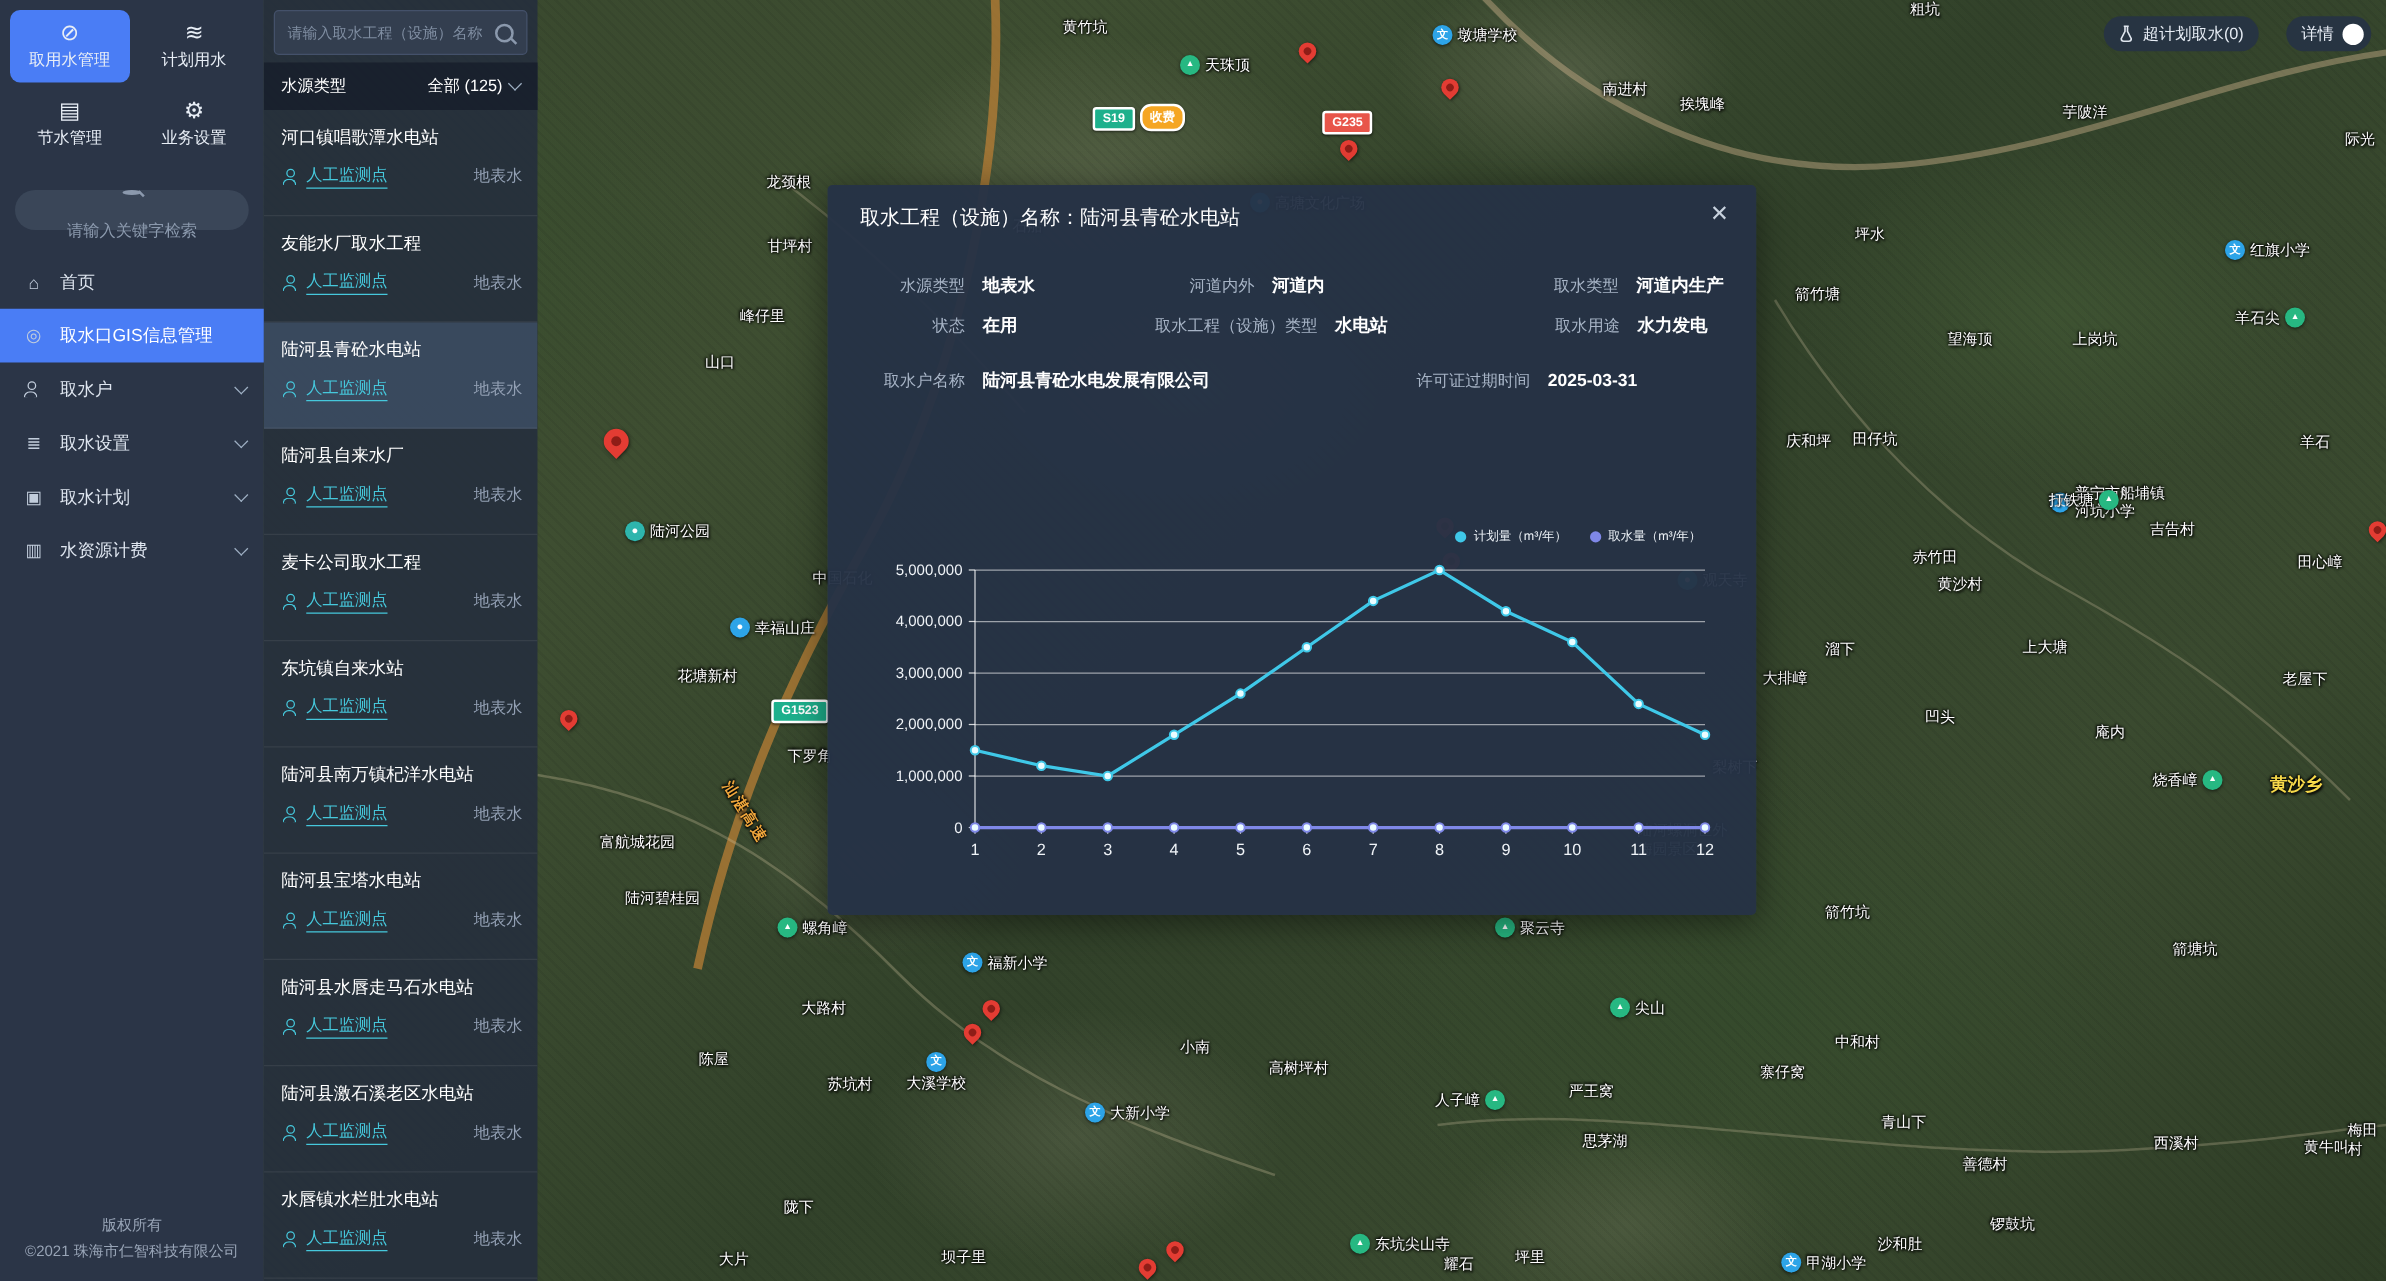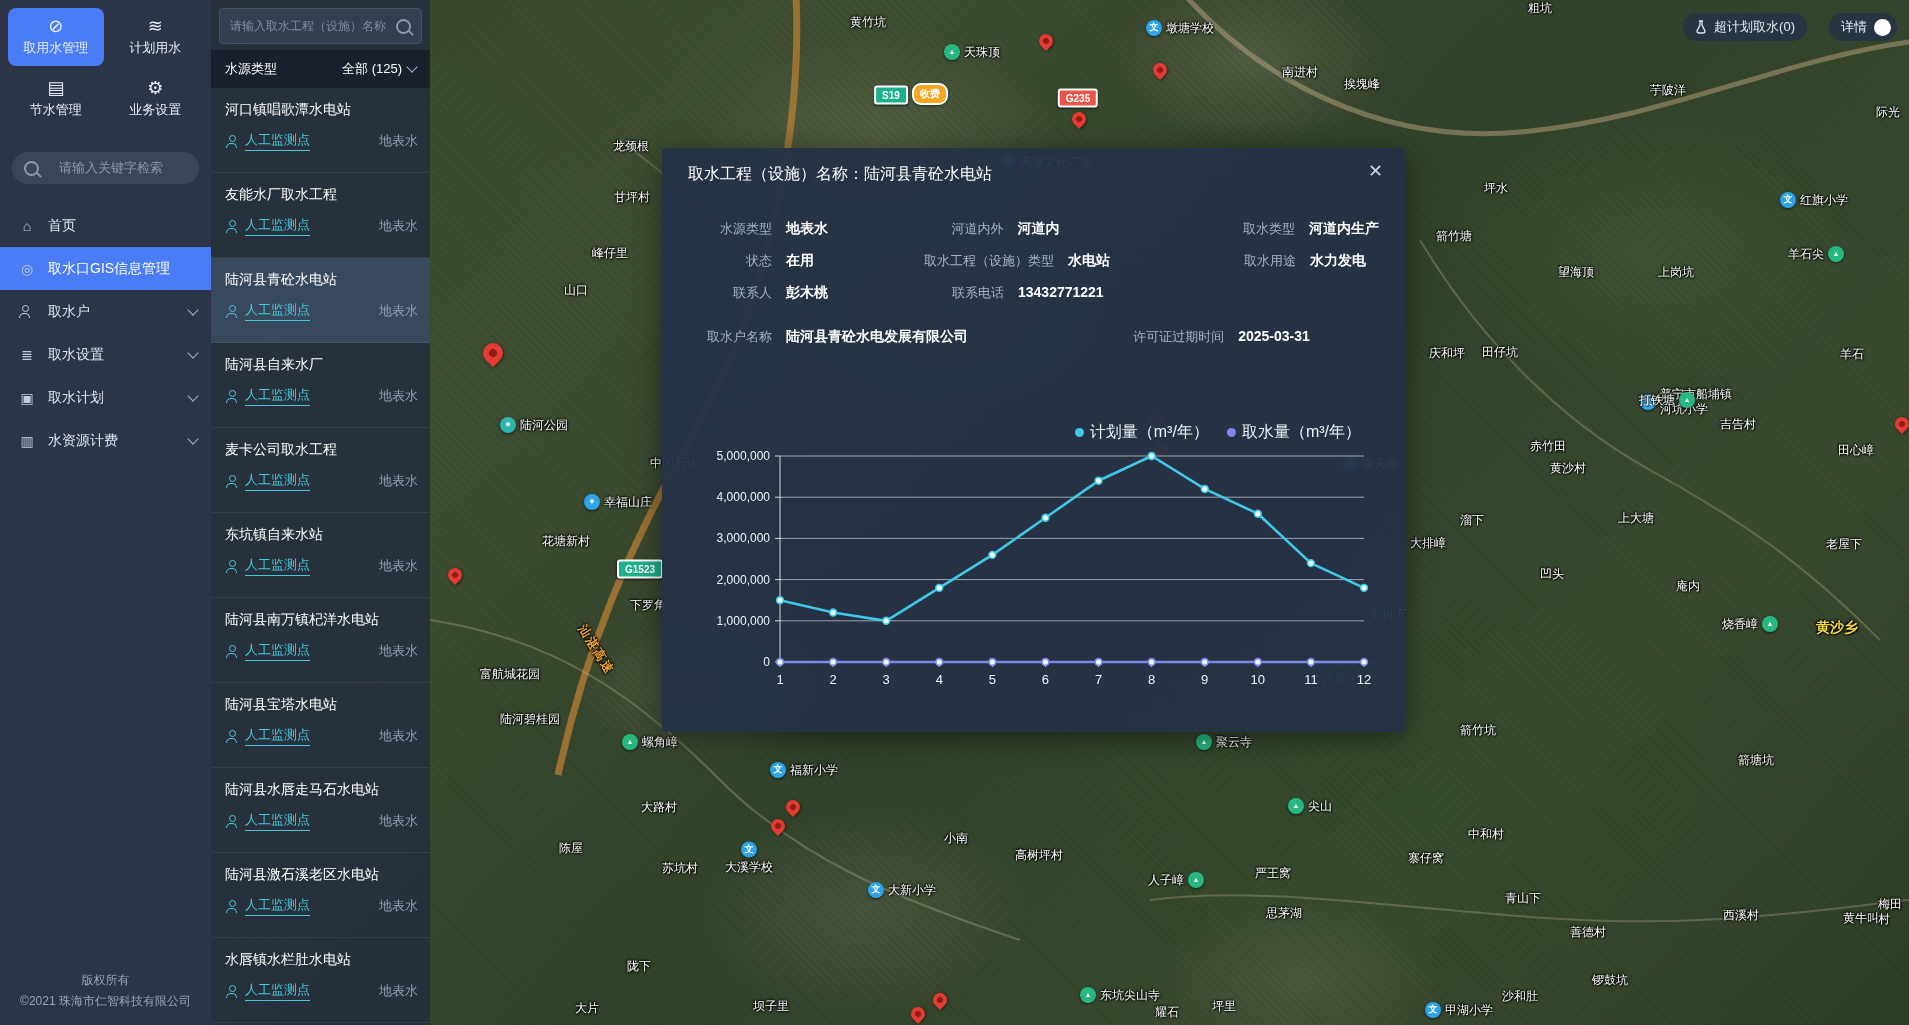--- a/index.html
+++ b/index.html
@@ -56,21 +56,21 @@
 
   
   .sidebar{position:absolute;left:0;top:0;width:211px;height:1025px;background:#2b3547;z-index:40;
     display:flex;flex-direction:column;}
   .modules{display:grid;grid-template-columns:1fr 1fr;gap:4px;padding:8px;}
   .module{height:58px;border-radius:8px;display:flex;flex-direction:column;align-items:center;justify-content:center;
     gap:4px;color:#e8eef6;font-size:13px;cursor:pointer;}
   .module .mi{font-size:18px;line-height:1;}
   .module.active{background:#4a7df5;}
   .side-search{margin:16px 12px 6px;height:32px;background:#3a4658;border-radius:16px;display:flex;align-items:center;
-    gap:20px;padding:0 12px;color:#8b99ad;font-size:13px;}
+    gap:20px;padding:0 12px;color:#8b99ad;font-size:13px;flex-direction:column;}
   .menu{margin-top:14px;flex:1;}
   .menu-item{height:43px;display:flex;align-items:center;gap:12px;padding:0 14px 0 18px;color:#dfe6f0;font-size:14px;cursor:pointer;}
   .menu-item .mi{width:18px;text-align:center;font-size:14px;color:#c2cddc;}
   .menu-item.active{background:#4a7df5;color:#fff;}
   .menu-item .grow{flex:1;}
   .chev{width:7px;height:7px;border-right:1.5px solid #9fb0c4;border-bottom:1.5px solid #9fb0c4;
     transform:rotate(45deg);margin-top:-4px;}
   .footer{padding:10px 0 14px;text-align:center;color:#98a4b6;font-size:12px;line-height:1.7;}
 
   
@@ -105,21 +105,21 @@
   .m-row{display:flex;margin-bottom:14px;}
   .m-cell{display:flex;align-items:baseline;gap:14px;}
   .m-label{color:#a7b4c6;font-size:13px;text-align:right;min-width:80px;white-space:nowrap;}
   .m-value{color:#fff;font-size:14px;font-weight:bold;white-space:nowrap;}
   .m-row .c1{width:232px;}
   .m-row .c2{width:292px;}
   .m-row .c3{flex:1;}
   .m-row.r4{margin-top:26px;}
   .m-row.r4 .c1{width:524px;}
   .legend{position:absolute;right:44px;top:274px;display:flex;gap:18px;align-items:center;}
-  .legend .li{display:flex;align-items:center;gap:6px;color:#eef3f8;font-size:16px;}
+  .legend .li{display:flex;align-items:center;gap:6px;color:#eef3f8;font-size:10px;}
   .legend .dot{width:9px;height:9px;border-radius:50%;}
   .chart{position:absolute;left:22px;top:292px;}
 </style>
 </head>
 <body>
 
 <div class="stage">
 
   <div class="map">
     <svg class="roads" width="1909" height="1025">
@@ -442,30 +442,20 @@
           </div>
           <div class="m-cell c2">
             <span class="m-label">取水工程（设施）类型</span>
             <span class="m-value">水电站</span>
           </div>
           <div class="m-cell c3">
             <span class="m-label">取水用途</span>
             <span class="m-value">水力发电</span>
           </div>
         </div>
-        <div class="m-row">
-          <div class="m-cell c1">
-            <span class="m-label">联系人</span>
-            <span class="m-value">彭木桃</span>
-          </div>
-          <div class="m-cell c2">
-            <span class="m-label">联系电话</span>
-            <span class="m-value">13432771221</span>
-          </div>
-        </div>
         <div class="m-row r4">
           <div class="m-cell c1">
             <span class="m-label">取水户名称</span>
             <span class="m-value">陆河县青砼水电发展有限公司</span>
           </div>
           <div class="m-cell c2">
             <span class="m-label">许可证过期时间</span>
             <span class="m-value">2025-03-31</span>
           </div>
         </div>

